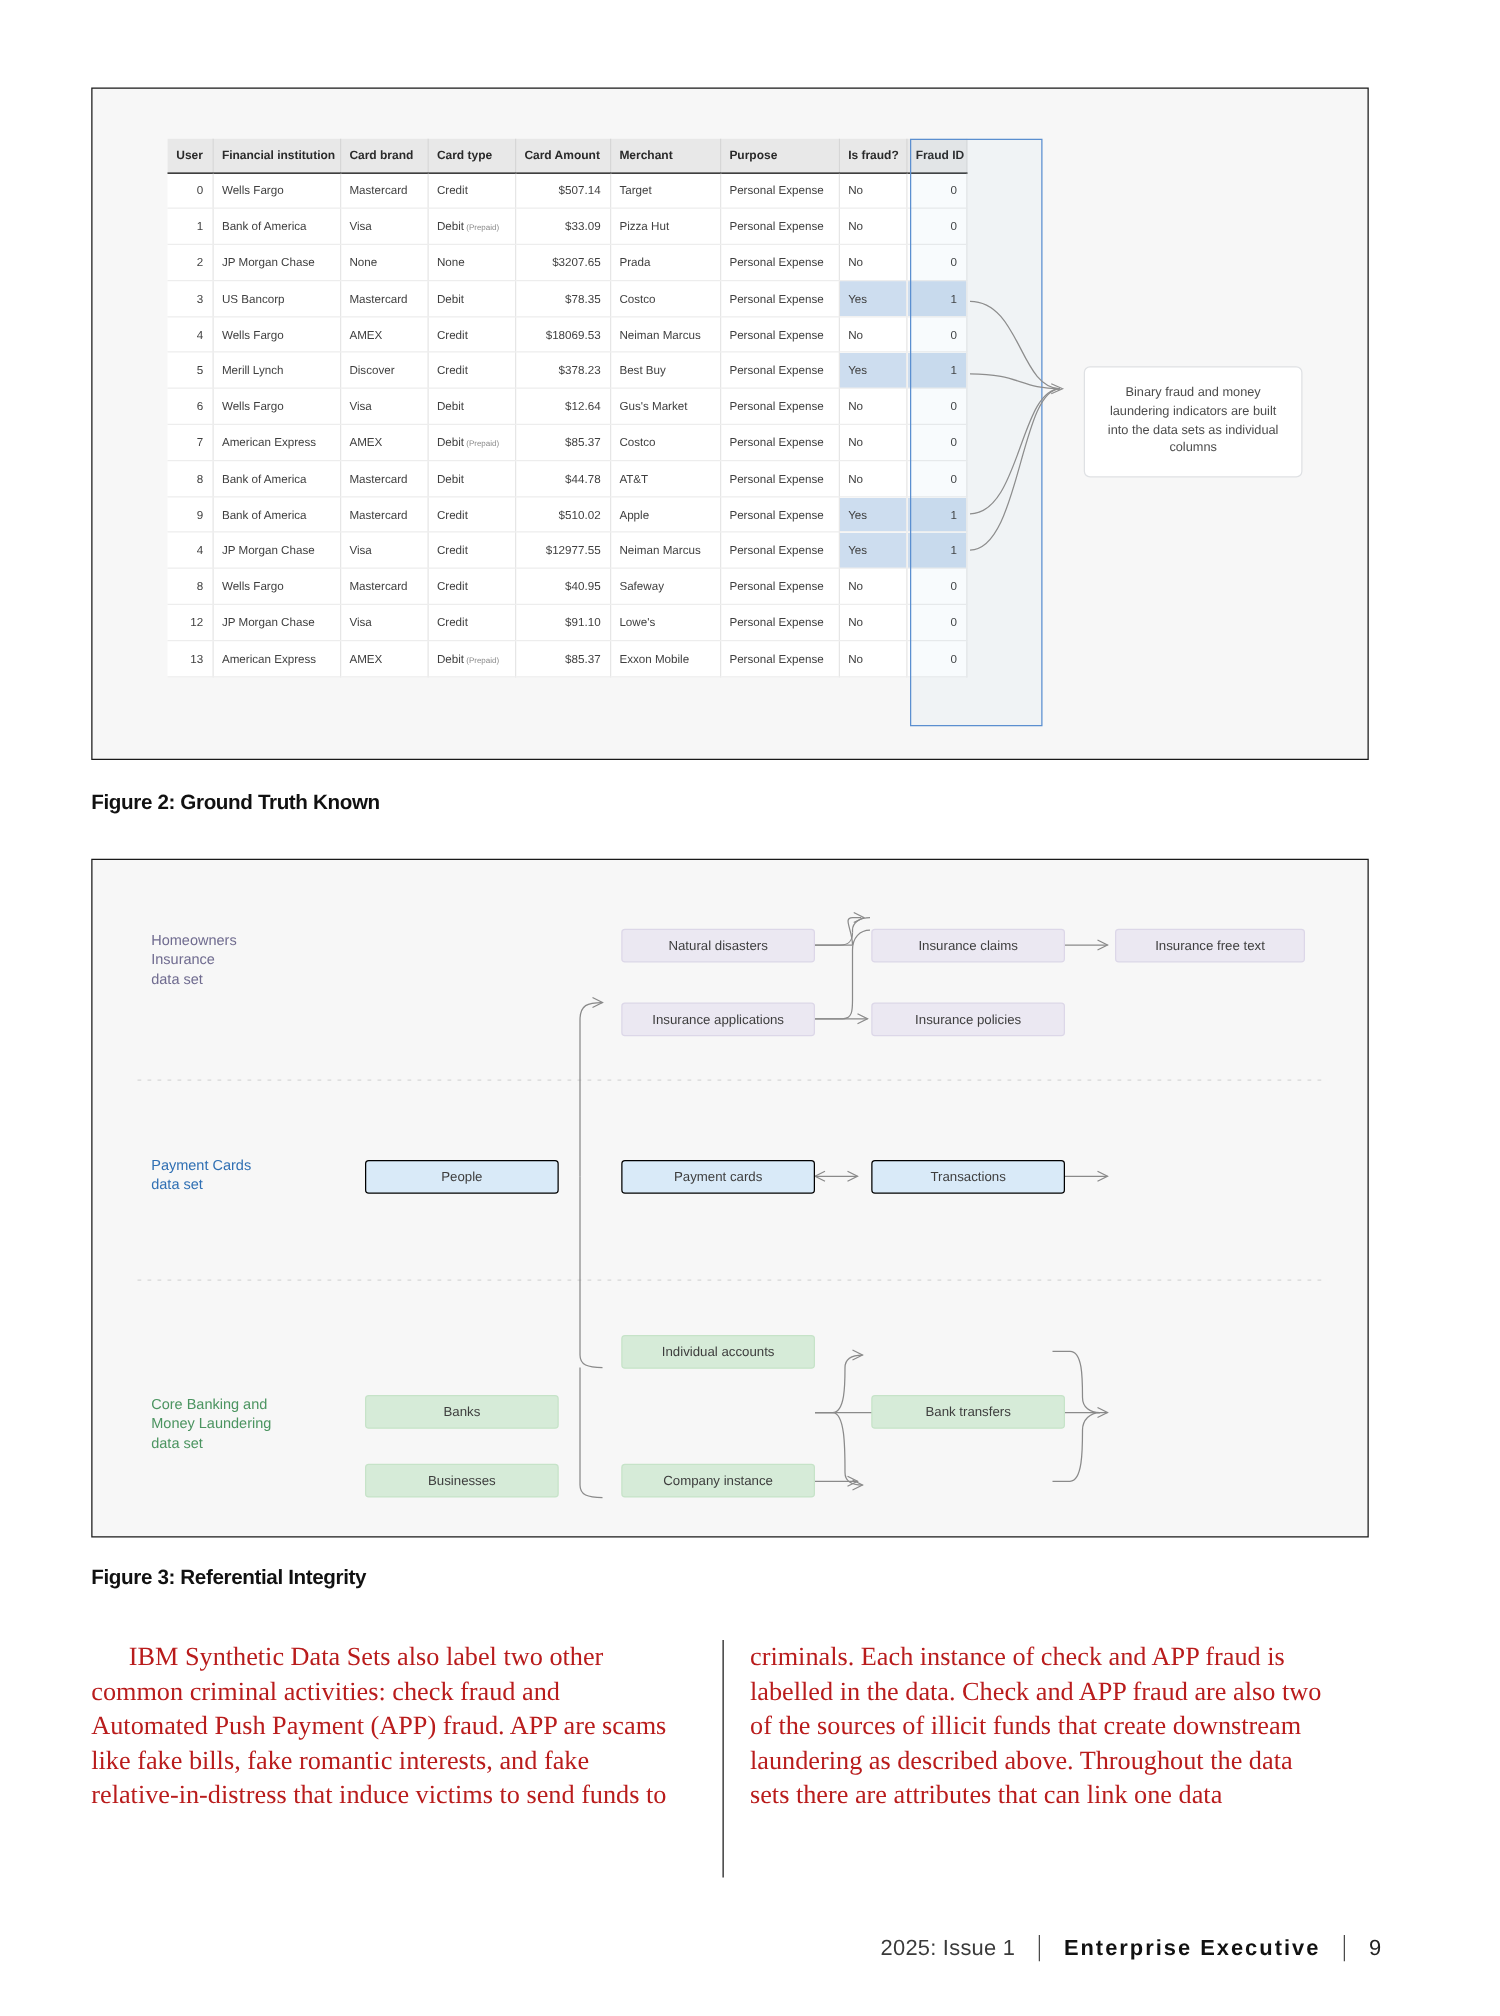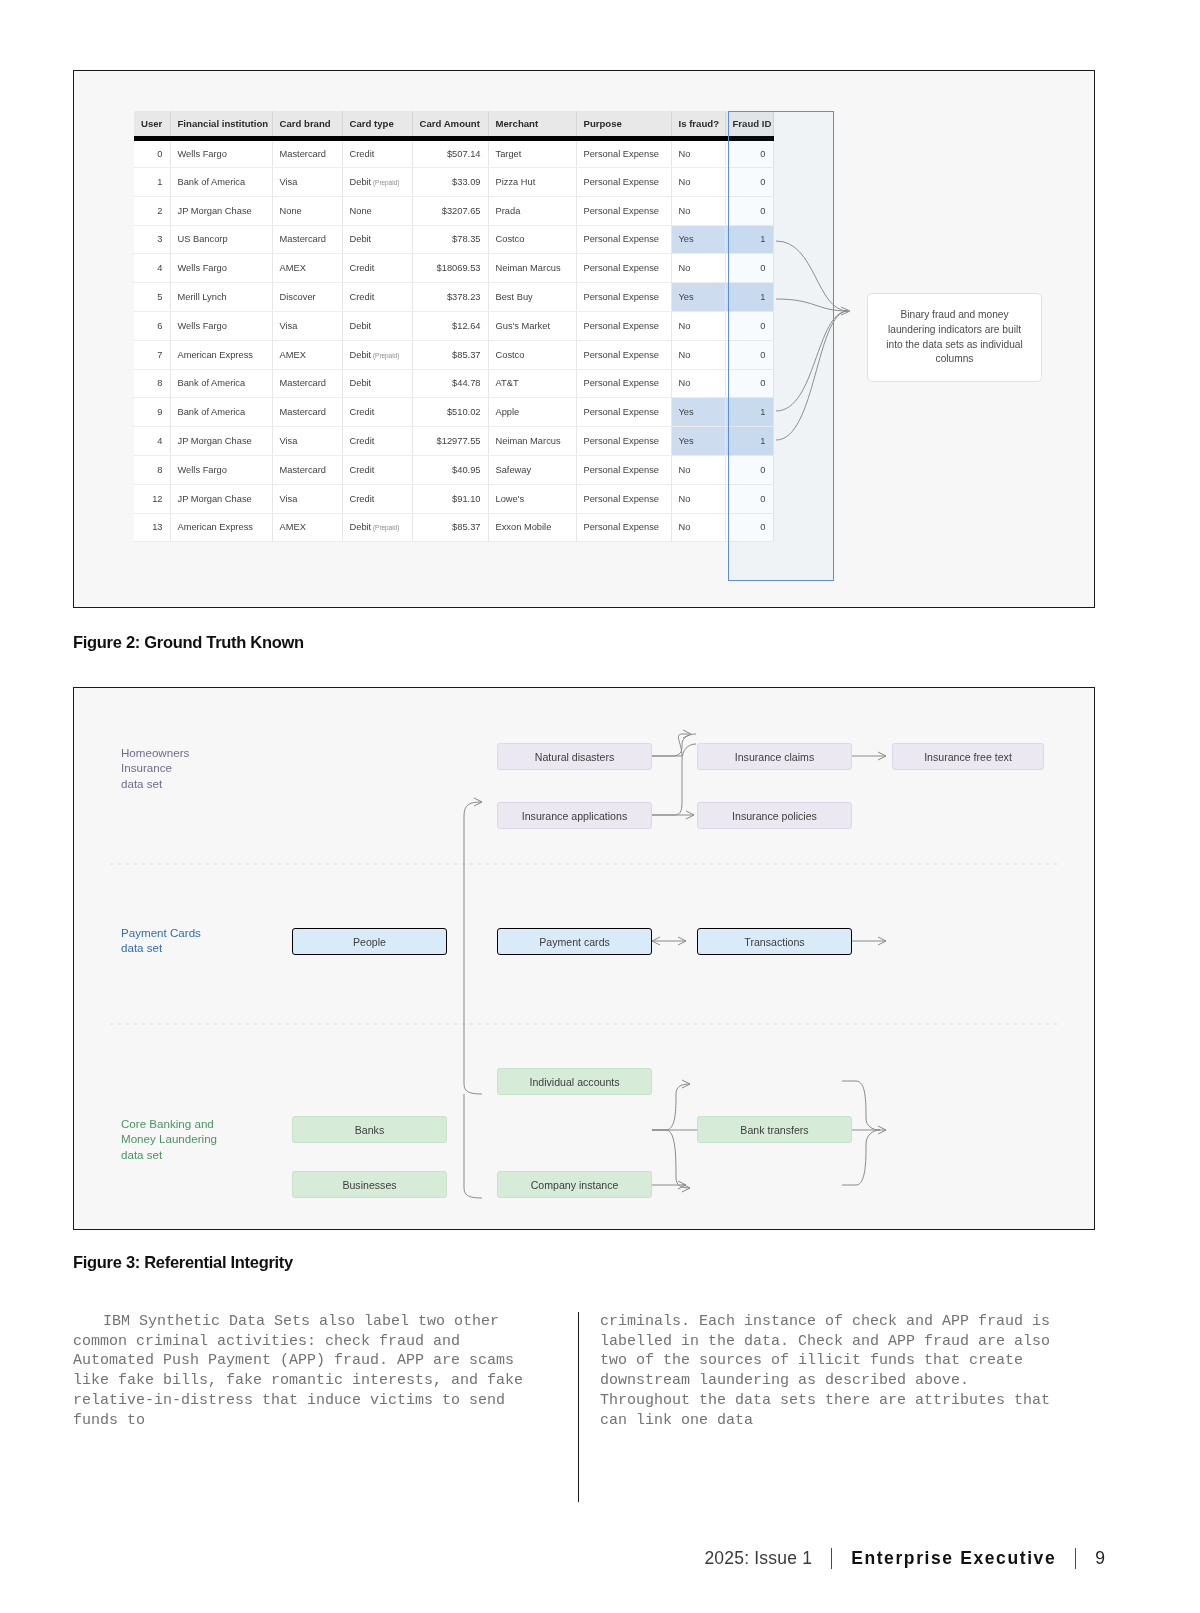--- a/index.html
+++ b/index.html
@@ -37,21 +37,21 @@
     background: #ffffff;
   }
   table.dfview th {
     background: #e8e8e8;
     color: #2a2a2a;
     font-weight: 600;
     font-size: 9.6px;
     text-align: left;
     padding: 7px 7px 7px 7px;
     border-right: 1px solid #d6d6d6;
-    border-bottom: 5px solid #000000;
+    border-bottom: 1px solid #000000;
     white-space: nowrap;
     height: 27px;
     margin-left: 32px;
   }
   table.dfview td {
     padding: 8px 7px;
     border-right: 1px solid #e6e6e6;
     border-bottom: 1px solid #ededed;
     white-space: nowrap;
     overflow: hidden;
@@ -147,24 +147,24 @@
     height: 27px;
   }
   .n-purple { background: #ebe8f2; border: 1px solid #dcd7e8; }
   .n-blue   { background: #d9eaf8; border: 1px solid #000000; }
   .n-green  { background: #d6ebd8; border: 1px solid #c6e3c8; }
 
   
   .col {
     position: absolute;
     width: 468px;
-    font-family: Liberation Mono, monospace;
-    font-size: 15px;
+    font-family: Liberation Serif, serif;
+    font-size: 21px;
     line-height: 1.315;
-    color: #737373;
+    color: #b91c1c;
   }
   #colL { left: 73px; top: 1312px; }
   #colR { left: 600px; top: 1312px; }
   #colL p, #colR p { margin: 0; }
   #colL p { text-indent: 30px; }
   .col-rule {
     position: absolute;
     left: 578px; top: 1312px;
     width: 1px; height: 190px;
     background: #1a1a1a;

